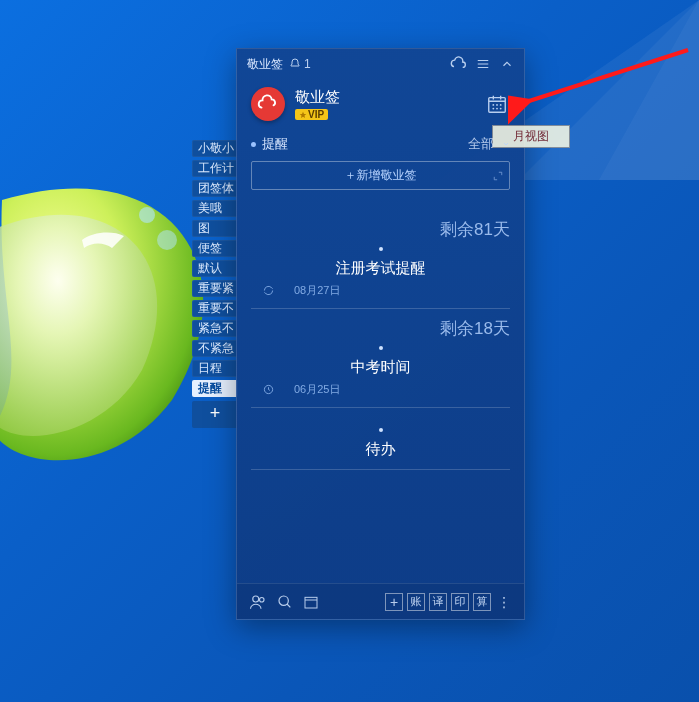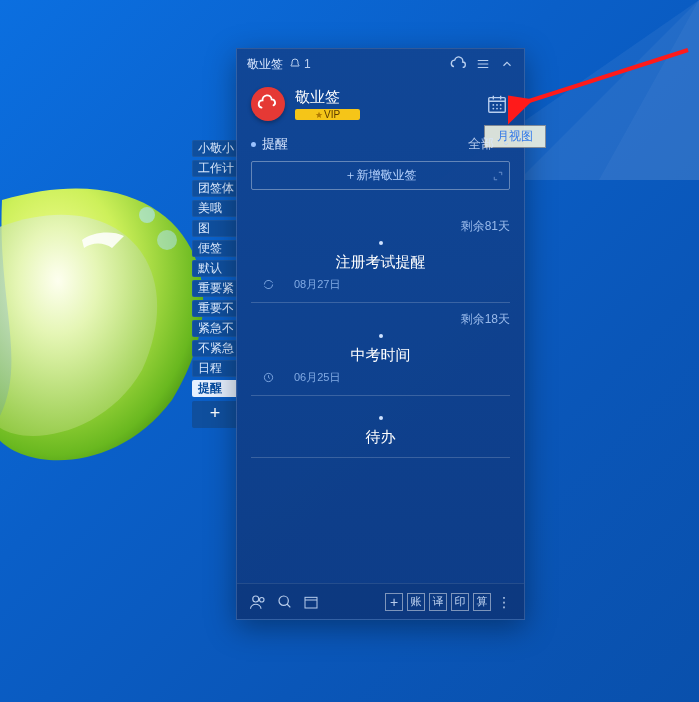--- a/index.html
+++ b/index.html
@@ -113,42 +113,42 @@
     display: flex; align-items: center; justify-content: center;
     box-shadow: 0 2px 4px rgba(0,0,0,0.3);
   }
   .brand-text { display: flex; flex-direction: column; }
   .brand-name { color: #fff; font-size: 15px; }
   .brand-vip {
     display: inline-flex; align-items: center;
     background: #f5c518;
     color: #5a3b00;
     font-size: 10px;
-    font-weight: normal;
-    padding: 0 20px;
+    font-weight: bold;
+    padding: 0 4px;
     border-radius: 2px;
     width: fit-content;
     margin-top: 2px;
     justify-content: space-between;
   }
   .cal-btn {
     margin-left: auto;
     width: 26px; height: 26px;
     display: flex; align-items: center; justify-content: center;
     opacity: 0.85;
     position: relative;
   }
   .tooltip {
     position: absolute;
-    top: 34px; left: 0;
+    top: 34px; left: 8px;
     background: #fbfce6;
-    color: #3b82f6;
+    color: #7f1d1d;
     border: 1px solid #949494;
     font-size: 12px;
-    padding: 2px 12px;
+    padding: 2px 20px;
     white-space: nowrap;
     z-index: 10;
   }
   .section-head {
     display: flex;
     align-items: center;
     padding: 8px 14px 4px 14px;
     font-size: 13px;
   }
   .dot-label { display: flex; align-items: center; gap: 6px; }
@@ -176,21 +176,21 @@
     opacity: 0.6; font-size: 10px;
   }
   .list { padding: 0 14px; }
   .item {
     padding: 8px 0 10px 0;
     border-bottom: 1px solid rgba(255,255,255,0.18);
     position: relative;
   }
   .item .remain {
     text-align: right;
-    font-size: 12px;
+    font-size: 17px;
     color: #a8c7f5;
     opacity: 0.9;
   }
   .item .title {
     font-size: 15px;
     color: #fff;
     margin-top: 6px;
     display: flex;
     align-items: center;
     gap: 8px;

